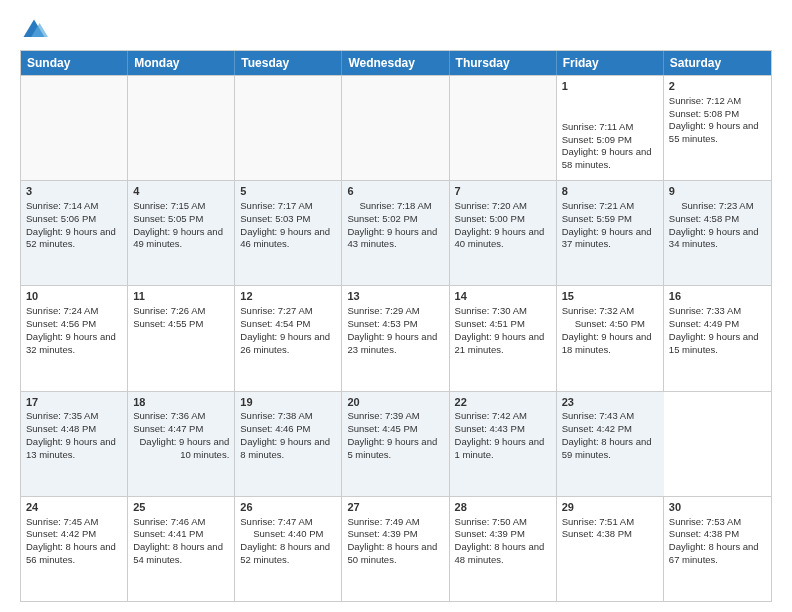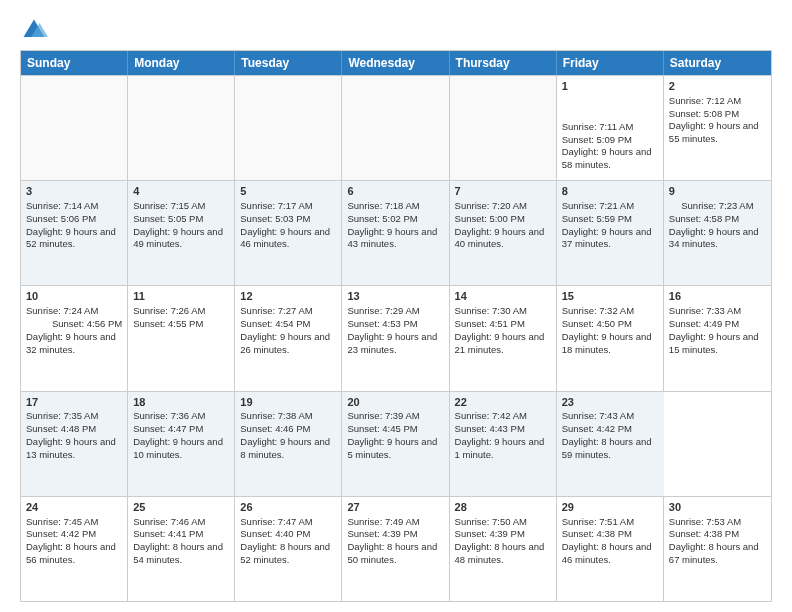--- a/index.html
+++ b/index.html
@@ -167,21 +167,21 @@
             <span style="display: block;">Daylight: 9 hours and 49 minutes.</span>
           </div>
           <div class="cal-cell">
             <span class="day-num">5</span>
             <span style="display: block;">Sunrise: 7:17 AM</span>
             <span style="display: block;">Sunset: 5:03 PM</span>
             <span style="display: block;">Daylight: 9 hours and 46 minutes.</span>
           </div>
           <div class="cal-cell">
             <span class="day-num">6</span>
-            <span style="display: block;">Sunrise: 7:18 AM</span>
+            <span style="display: block; margin-left: 12px;">Sunrise: 7:18 AM</span>
             <span style="display: block;">Sunset: 5:02 PM</span>
             <span style="display: block;">Daylight: 9 hours and 43 minutes.</span>
           </div>
           <div class="cal-cell">
             <span class="day-num">7</span>
             <span style="display: block;">Sunrise: 7:20 AM</span>
             <span style="display: block;">Sunset: 5:00 PM</span>
             <span style="display: block;">Daylight: 9 hours and 40 minutes.</span>
           </div>
           <div class="cal-cell">
@@ -194,21 +194,21 @@
             <span class="day-num">9</span>
             <span style="display: block; text-align: center;">Sunrise: 7:23 AM</span>
             <span style="display: block;">Sunset: 4:58 PM</span>
             <span style="display: block;">Daylight: 9 hours and 34 minutes.</span>
           </div>
         </div>
         <div class="cal-week">
           <div class="cal-cell">
             <span class="day-num">10</span>
             <span style="display: block;">Sunrise: 7:24 AM</span>
-            <span style="display: block; text-align: right;">Sunset: 4:56 PM</span>
+            <span style="display: block;">Sunset: 4:56 PM</span>
             <span style="display: block;">Daylight: 9 hours and 32 minutes.</span>
           </div>
           <div class="cal-cell">
             <span class="day-num">11</span>
             <span style="display: block;">Sunrise: 7:26 AM</span>
             <span style="display: block;">Sunset: 4:55 PM</span>
           </div>
           <div class="cal-cell">
             <span class="day-num">12</span>
             <span style="display: block;">Sunrise: 7:27 AM</span>
@@ -223,42 +223,42 @@
           </div>
           <div class="cal-cell">
             <span class="day-num">14</span>
             <span style="display: block;">Sunrise: 7:30 AM</span>
             <span style="display: block;">Sunset: 4:51 PM</span>
             <span style="display: block;">Daylight: 9 hours and 21 minutes.</span>
           </div>
           <div class="cal-cell">
             <span class="day-num">15</span>
             <span style="display: block;">Sunrise: 7:32 AM</span>
-            <span style="display: block;">Sunset: 4:50 PM</span>
+            <span style="display: block; text-align: center;">Sunset: 4:50 PM</span>
             <span style="display: block;">Daylight: 9 hours and 18 minutes.</span>
           </div>
           <div class="cal-cell">
             <span class="day-num">16</span>
             <span style="display: block;">Sunrise: 7:33 AM</span>
             <span style="display: block;">Sunset: 4:49 PM</span>
             <span style="display: block;">Daylight: 9 hours and 15 minutes.</span>
           </div>
         </div>
         <div class="cal-week">
           <div class="cal-cell">
             <span class="day-num">17</span>
             <span style="display: block;">Sunrise: 7:35 AM</span>
             <span style="display: block;">Sunset: 4:48 PM</span>
             <span style="display: block;">Daylight: 9 hours and 13 minutes.</span>
           </div>
           <div class="cal-cell">
             <span class="day-num">18</span>
             <span style="display: block;">Sunrise: 7:36 AM</span>
             <span style="display: block;">Sunset: 4:47 PM</span>
-            <span style="display: block;">Daylight: 9 hours and 10 minutes.</span>
+            <span style="display: block; text-align: right;">Daylight: 9 hours and 10 minutes.</span>
           </div>
           <div class="cal-cell">
             <span class="day-num">19</span>
             <span style="display: block;">Sunrise: 7:38 AM</span>
             <span style="display: block;">Sunset: 4:46 PM</span>
             <span style="display: block;">Daylight: 9 hours and 8 minutes.</span>
           </div>
           <div class="cal-cell">
             <span class="day-num">20</span>
             <span style="display: block;">Sunrise: 7:39 AM</span>
@@ -287,40 +287,39 @@
           </div>
           <div class="cal-cell">
             <span class="day-num">25</span>
             <span style="display: block;">Sunrise: 7:46 AM</span>
             <span style="display: block;">Sunset: 4:41 PM</span>
             <span style="display: block;">Daylight: 8 hours and 54 minutes.</span>
           </div>
           <div class="cal-cell">
             <span class="day-num">26</span>
             <span style="display: block;">Sunrise: 7:47 AM</span>
-            <span style="display: block;">Sunset: 4:40 PM</span>
+            <span style="display: block; text-align: center;">Sunset: 4:40 PM</span>
             <span style="display: block;">Daylight: 8 hours and 52 minutes.</span>
           </div>
           <div class="cal-cell">
             <span class="day-num">27</span>
             <span style="display: block;">Sunrise: 7:49 AM</span>
             <span style="display: block;">Sunset: 4:39 PM</span>
             <span style="display: block;">Daylight: 8 hours and 50 minutes.</span>
           </div>
           <div class="cal-cell">
             <span class="day-num">28</span>
             <span style="display: block;">Sunrise: 7:50 AM</span>
             <span style="display: block;">Sunset: 4:39 PM</span>
             <span style="display: block;">Daylight: 8 hours and 48 minutes.</span>
           </div>
           <div class="cal-cell">
             <span class="day-num">29</span>
             <span style="display: block;">Sunrise: 7:51 AM</span>
             <span style="display: block;">Sunset: 4:38 PM</span>
-            <span style="display: block;">Daylight: 8 hours and 46 minutes.</span>
           </div>
           <div class="cal-cell">
             <span class="day-num">30</span>
             <span style="display: block;">Sunrise: 7:53 AM</span>
             <span style="display: block;">Sunset: 4:38 PM</span>
             <span style="display: block;">Daylight: 8 hours and 67 minutes.</span>
           </div>
         </div>
       </div>
   </div>

